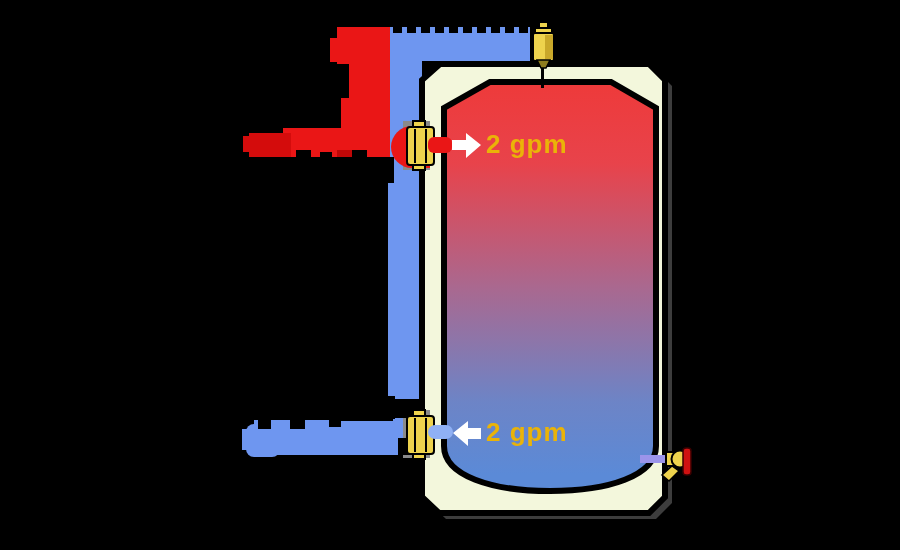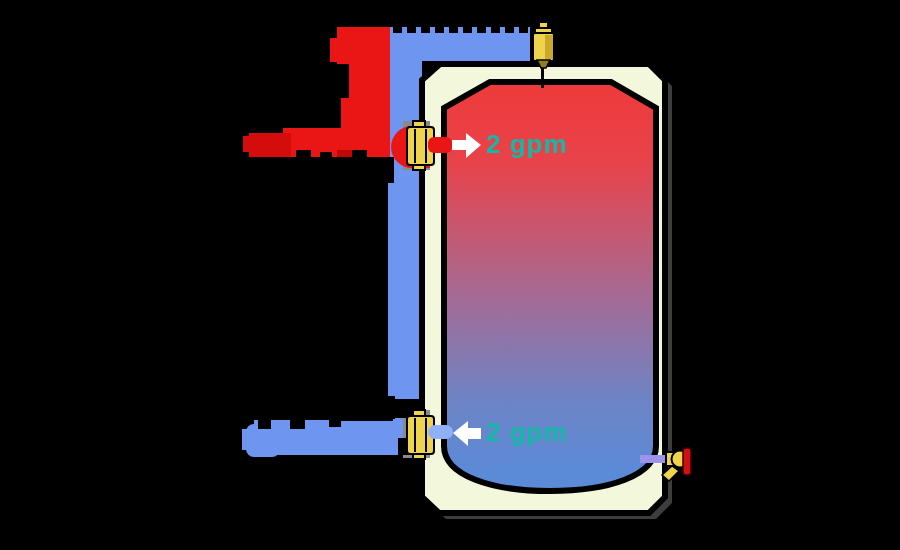--- a/index.html
+++ b/index.html
@@ -1,19 +1,19 @@
 <!DOCTYPE html>
 <html><head>
 <meta charset="utf-8">
 <style>
   html,body{margin:0;padding:0;background:#000;}
   .stage{position:relative;width:900px;height:550px;background:#000;overflow:hidden;
          font-family:"Liberation Sans",sans-serif;}
   .stage svg{position:absolute;left:0;top:0;}
-  .flow-label{position:absolute;color:#14b8a6;font:700 26px/28px "Liberation Sans",sans-serif;
+  .flow-label{position:absolute;color:#eab308;font:700 26px/28px "Liberation Sans",sans-serif;
               letter-spacing:1px;white-space:nowrap;}
   .flow-label.top{left:486px;top:130px;}
   .flow-label.bottom{left:486px;top:418px;}
 </style>
 </head>
 <body>
 
 <div class="stage">
 <svg width="900" height="550" viewBox="0 0 900 550">
   <defs>

